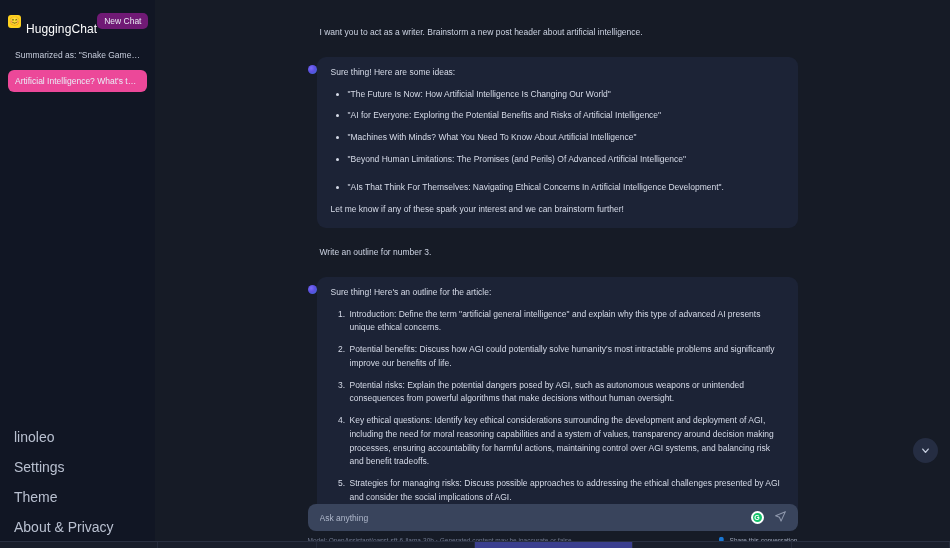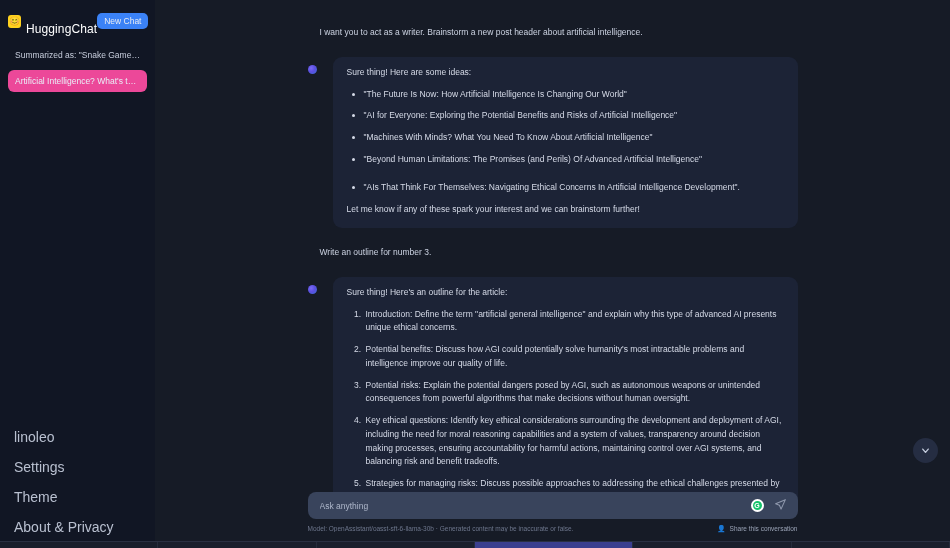--- a/index.html
+++ b/index.html
@@ -22,21 +22,21 @@
   }
   .sidebar-top{padding:6px 8px 0 8px;display:flex;align-items:center;justify-content:space-between;height:30px;}
   .brand{display:flex;align-items:center;gap:5px;}
   .brand-logo{
     width:13px;height:13px;border-radius:3px;background:#ffd21e;
     display:flex;align-items:center;justify-content:center;
     font-size:9px;line-height:1;color:#2b2000;
   }
   .brand-name{font-size:12px;font-weight:normal;color:#ffffff;letter-spacing:0.1px;margin-top:16px;}
   .new-chat{
-    background:#3b82f6;color:#e9ecf3;border:none;border-radius:5px;
+    background:#701a75;color:#e9ecf3;border:none;border-radius:5px;
     font-size:8.5px;font-family:"Liberation Sans",sans-serif;
     padding:3px 7px;cursor:pointer;white-space:nowrap;
   }
   .conv-list{padding:8px 8px 0 8px;display:flex;flex-direction:column;gap:4px;}
   .conv-item{
     font-size:8.5px;color:#c8cedd;border-radius:6px;
     padding:6px 7px;white-space:nowrap;overflow:hidden;text-overflow:ellipsis;
     cursor:pointer;
   }
   .conv-item.active{background:#ec4899;color:#e9edf6;}
@@ -53,21 +53,21 @@
     position:absolute;inset:0;
     padding:8px 0 0 0;
     overflow:hidden;
   }
   .thread{width:490px;margin:0 auto;padding-top:14px;box-sizing:border-box;}
 
   .msg-user{
     font-size:8.5px;color:#ccd3e2;line-height:1.5;
     padding:4px 12px 4px 12px;margin:0 0 14px 0;
   }
-  .msg-assistant-row{display:flex;align-items:flex-start;gap:16px;margin:0 0 14px 0;}
+  .msg-assistant-row{display:flex;align-items:flex-start;gap:0;margin:0 0 14px 0;}
   .avatar{
     width:9px;height:9px;border-radius:50%;flex:0 0 9px;margin-top:8px;
     background:radial-gradient(circle at 35% 35%,#7b6cf6 0%,#5b4fe0 45%,#3c6fd6 100%);
   }
   .bubble{
     flex:1 1 auto;background:#1c2336;border-radius:9px;
     padding:9px 14px 12px 14px;box-sizing:border-box;
   }
   .bubble p{margin:0 0 9px 0;font-size:8.5px;line-height:1.5;color:#d6dbe8;}
   .bubble ul,.bubble ol{margin:0;padding-left:17px;}
@@ -83,21 +83,21 @@
   .scroll-btn{
     position:absolute;right:12px;bottom:85px;
     width:25px;height:25px;border-radius:50%;
     background:#252d42;border:none;cursor:pointer;
     display:flex;align-items:center;justify-content:center;
   }
   .scroll-btn svg{display:block;}
 
   
   .composer-wrap{
-    position:absolute;left:0;right:0;bottom:16px;
+    position:absolute;left:0;right:0;bottom:4px;
     display:flex;flex-direction:column;align-items:center;
     pointer-events:none;
   }
   .composer{
     pointer-events:auto;
     position:relative;width:490px;height:27px;
     background:#39445c;border-radius:8px;
     display:flex;align-items:center;
     box-sizing:border-box;padding:0 10px;
   }
@@ -193,21 +193,21 @@
         </div>
 
         <div class="msg-user">Write an outline for number 3.</div>
 
         <div class="msg-assistant-row">
           <div class="avatar"></div>
           <div class="bubble">
             <p>Sure thing! Here's an outline for the article:</p>
             <ol>
               <li>Introduction: Define the term "artificial general intelligence" and explain why this type of advanced AI presents unique ethical concerns.</li>
-              <li>Potential benefits: Discuss how AGI could potentially solve humanity's most intractable problems and intelligence improve our quality of life.</li>
+              <li>Potential benefits: Discuss how AGI could potentially solve humanity's most intractable problems and significantly improve our benefits of life.</li>
               <li>Potential risks: Explain the potential dangers posed by AGI, such as autonomous weapons or unintended consequences from powerful algorithms that make decisions without human oversight.</li>
               <li>Key ethical questions: Identify key ethical considerations surrounding the development and deployment of AGI, including the need for moral reasoning capabilities and a system of values, transparency around decision making processes, ensuring accountability for harmful actions, maintaining control over AGI systems, and balancing risk and benefit tradeoffs.</li>
               <li>Strategies for managing risks: Discuss possible approaches to addressing the ethical challenges presented by AGI and consider the social implications of AGI.</li>
             </ol>
           </div>
         </div>
 
       </div>
     </div>
 

